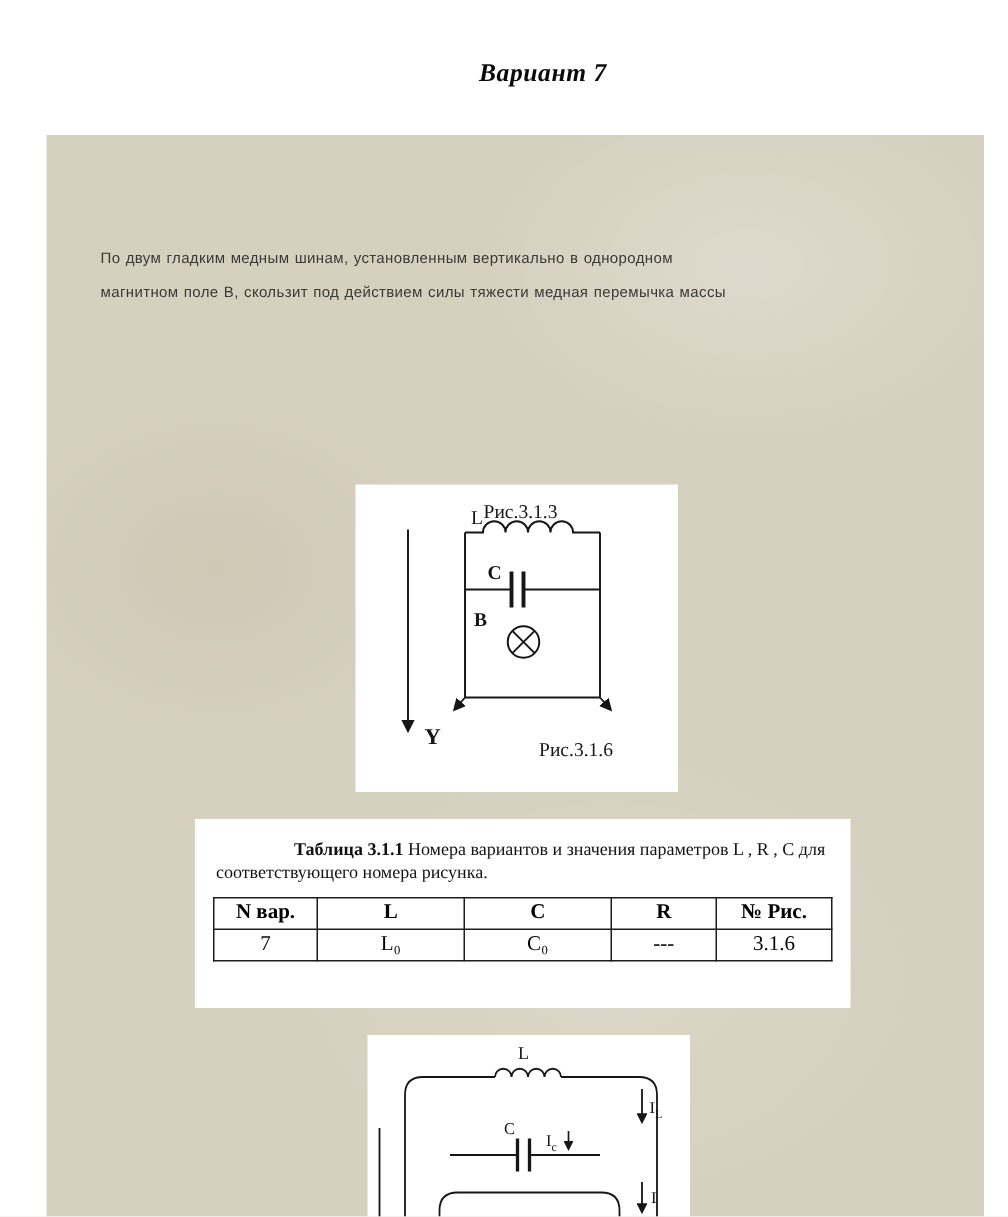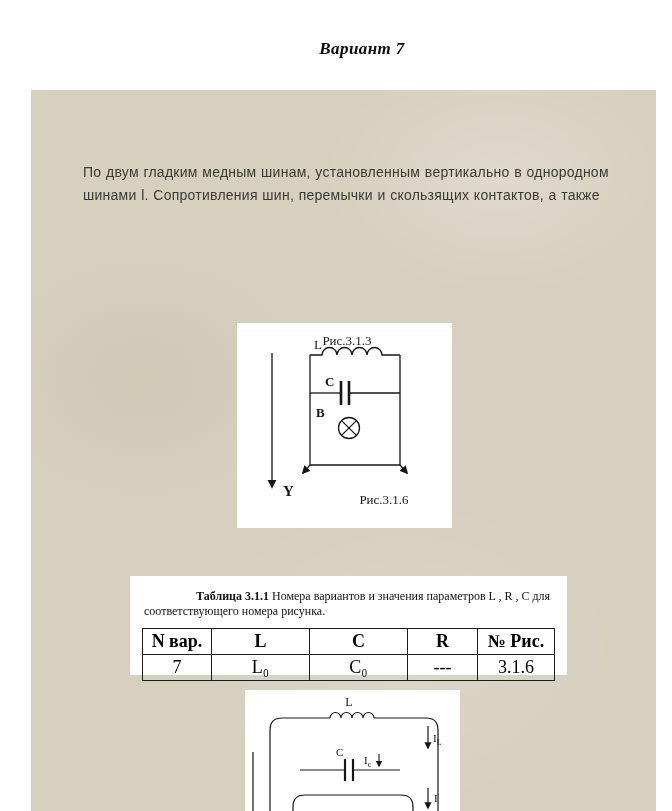--- a/index.html
+++ b/index.html
@@ -24,58 +24,58 @@
   .panel {
     position: absolute; left: 31px; top: 90px;
     width: 625px; height: 721px; overflow: hidden;
     background:
       radial-gradient(ellipse 300px 200px at 75% 12%, rgba(255,255,255,0.20), transparent 60%),
       radial-gradient(ellipse 260px 200px at 18% 40%, rgba(168,158,128,0.16), transparent 60%),
       radial-gradient(ellipse 360px 260px at 60% 78%, rgba(255,255,255,0.13), transparent 60%),
       #d6d0bf;
   }
   .problem {
-    position: absolute; left: 52px; top: 71px;
-    color: #3a3a34; font-size: 14px;
+    position: absolute; left: 36px; top: 71px;
+    color: #3a3a34; font-size: 10px;
     letter-spacing: 0.25px; word-spacing: 0.5px;
   }
   .pline { white-space: nowrap; line-height: 23.3px; height: 23.3px; }
   .figure { position: absolute; background: #ffffff; }
   .fig1 { left: 206px; top: 233px; width: 215px; height: 205px; }
-  .tablebox { left: 99px; top: 456px; width: 437px; height: 99px; margin-top: 30px; }
+  .tablebox { left: 99px; top: 456px; width: 437px; height: 126px; }
   .fig2 { left: 214px; top: 600px; width: 215px; height: 170px; }
   svg { display: block; }
   svg text { font-family: "Liberation Serif", "DejaVu Serif", serif; fill: #161616; }
   .tcaption {
     margin: 13px 14px 0;
     font: 12px/15px "Liberation Serif", "DejaVu Serif", serif;
     color: #111; text-indent: 52px;
   }
   .ptable {
     border-collapse: collapse; margin: 9px auto 0;
     font-family: "Liberation Serif", "DejaVu Serif", serif;
   }
   .ptable th, .ptable td {
     border: 1px solid #1c1c1c; text-align: center;
-    font-size: 18px; padding: 2px 4px; height: 17px;
+    font-size: 14px; padding: 2px 4px; height: 17px;
   }
   .ptable th { font-weight: bold; }
 </style>
 </head>
 <body>
 
 <div class="page">
 
   <h1 class="title">Вариант 7</h1>
 
   <div class="panel">
 
     <div class="problem">
       <div class="pline">По двум гладким медным шинам, установленным вертикально в однородном</div>
-      <div class="pline">шинами l. Сопротивления шин, перемычки и скользящих контактов, а также</div>
+      <div class="pline">магнитном поле B, скользит под действием силы тяжести медная перемычка массы</div>
     </div>
 
     <div class="figure fig1">
       <svg width="215" height="205" viewBox="0 0 215 205">
         <defs>
           <marker id="ah1" viewBox="0 0 10 10" refX="8" refY="5" markerWidth="7" markerHeight="7" orient="auto-start-reverse">
             <path d="M0,0 L10,5 L0,10 z" fill="#161616"></path>
           </marker>
         </defs>
         <text x="110" y="22" font-size="13" text-anchor="middle">Рис.3.1.3</text>

